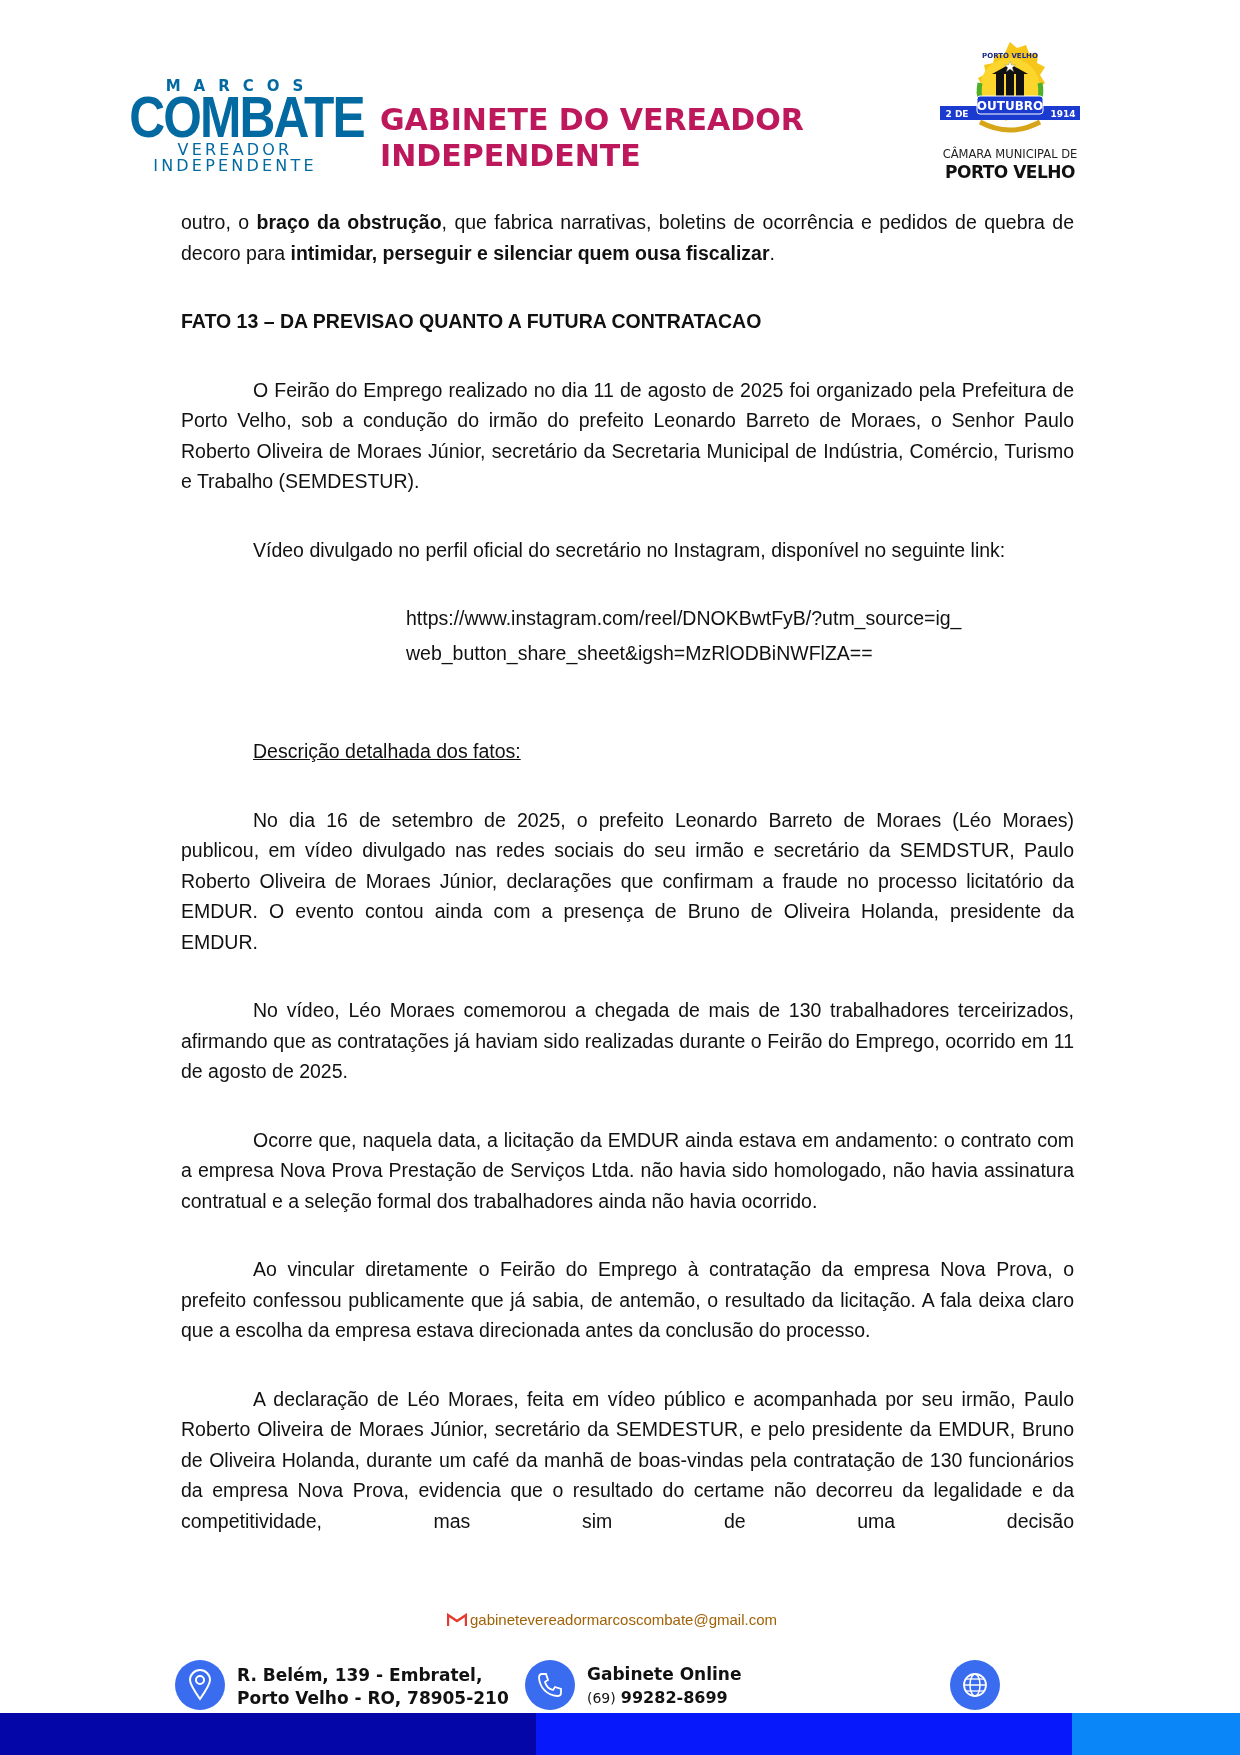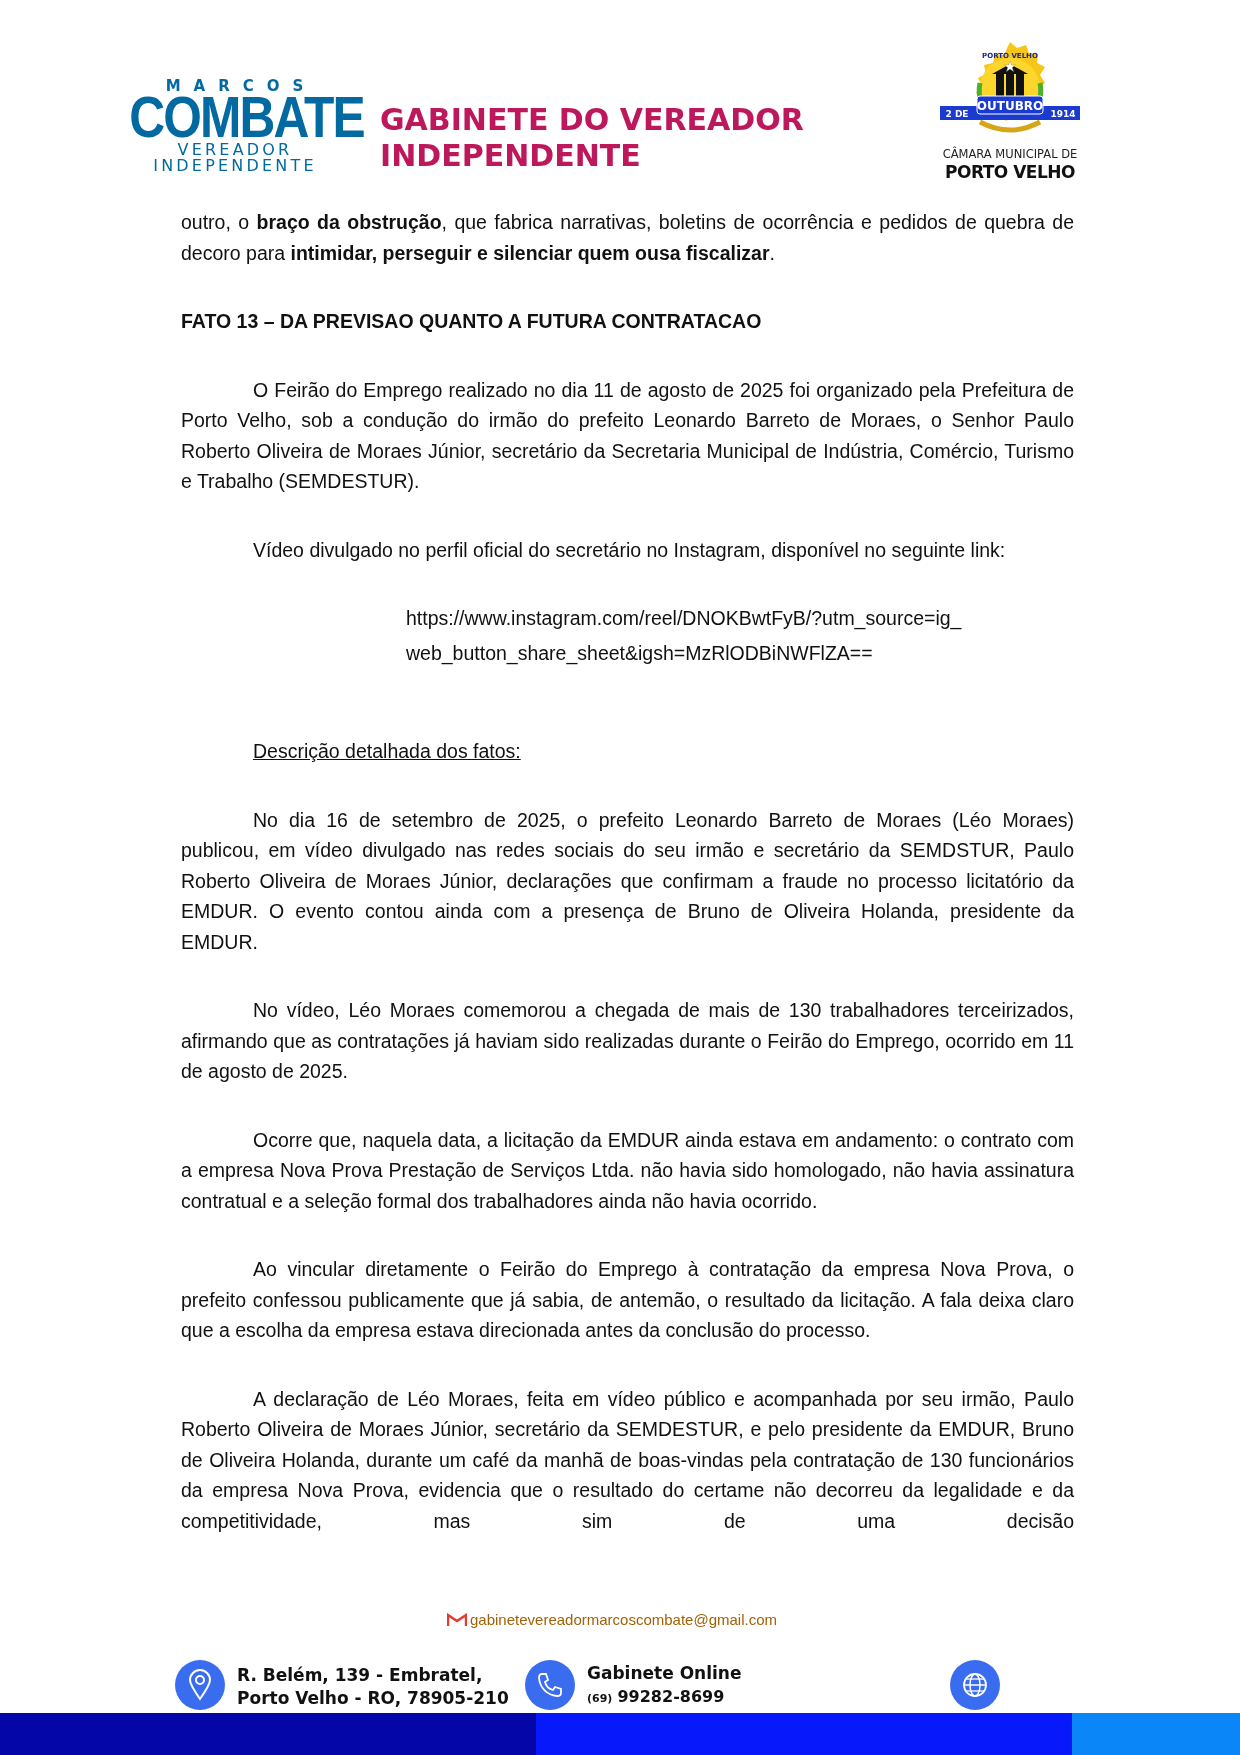--- a/index.html
+++ b/index.html
@@ -33,21 +33,21 @@
 
   
   .footer { position: absolute; top: 1647px; left: 175px; width: 900px; height: 65px; }
   .fitem { position: absolute; top: 13px; display: flex; align-items: flex-end; }
   .fitem .circle { width: 50px; height: 50px; border-radius: 50%; background: #3a6cf0; display: flex; align-items: center; justify-content: center; }
   .fitem .ftext { margin-left: 12px; font-family: "DejaVu Sans", sans-serif; line-height: 23px; }
   .f1 { left: 0; }
   .f2 { left: 350px; }
   .f3 { left: 605px; flex-direction: column; }
   .bold18 { font-weight: bold; font-size: 17px; color: #111; }
-  .ph-small { font-size: 11px; font-weight: bold; }
+  .ph-small { font-size: 14px; font-weight: normal; }
   .ph-big { font-weight: bold; font-size: 16px; }
   .light { font-size: 16px; color: #222; }
 
   
   .bar { position: absolute; top: 1713px; height: 42px; }
   .bar1 { left: 0; width: 536px; background: #0406a8; }
   .bar2 { left: 536px; width: 536px; background: #0718fb; }
   .bar3 { left: 1072px; width: 168px; background: #0a86f9; }
 </style>
 </head>

